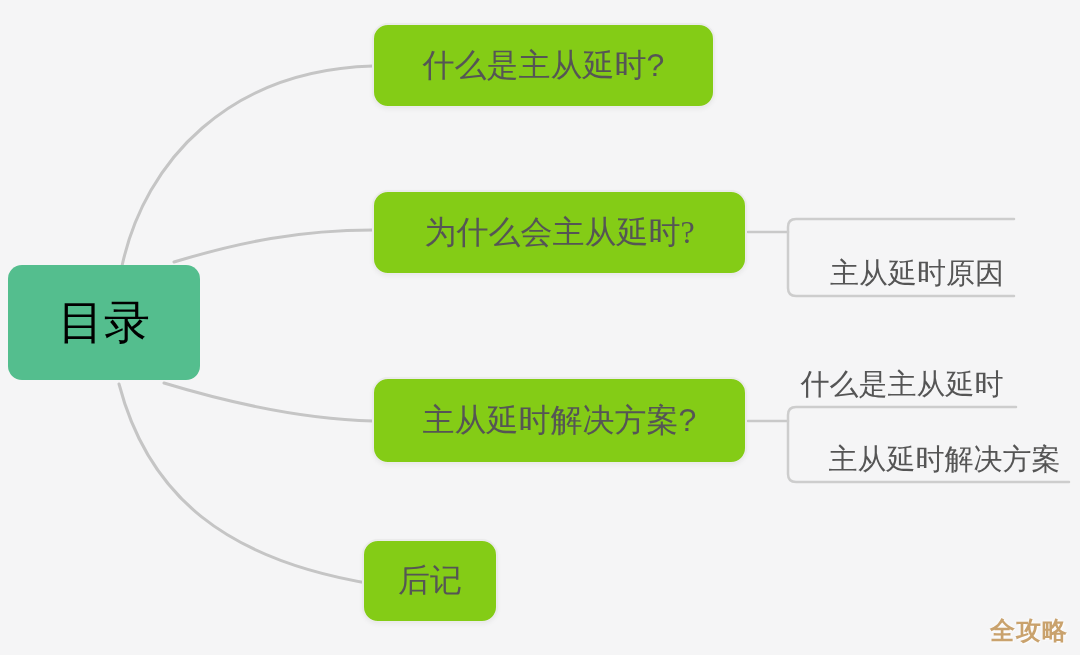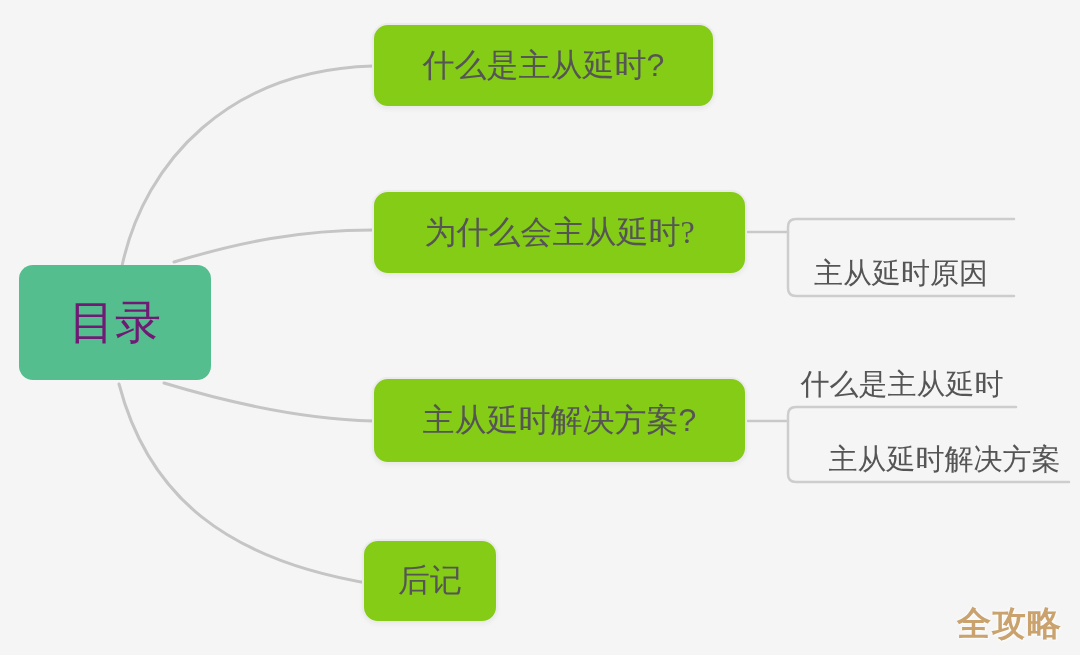--- a/index.html
+++ b/index.html
@@ -18,25 +18,25 @@
   }
   .node {
     position: absolute;
     display: flex;
     align-items: center;
     justify-content: center;
     box-sizing: border-box;
     white-space: nowrap;
   }
   .root-node {
-    left: 19px; top: 265px;
+    left: 8px; top: 265px;
     width: 192px; height: 115px;
     background: #54be8e;
     border-radius: 14px;
-    color: #701a75;
+    color: #000000;
     font-size: 46px;
     font-weight: 500;
   }
   .branch-node {
     background: #84cc16;
     border: 2px solid #ebebeb;
     border-radius: 16px;
     box-shadow: 0 2px 4px rgba(0,0,0,0.04);
     color: #555555;
     font-size: 32px;
@@ -47,27 +47,27 @@
   .bn-3 { left: 362px; top: 539px; width: 136px; height: 84px; }
   .child-label {
     position: absolute;
     color: #555555;
     font-size: 29px;
     line-height: 38px;
     text-align: center;
     white-space: nowrap;
   }
   .cl-1-0 { left: 788px; top: 177px; width: 226px; }
-  .cl-1-1 { left: 788px; top: 254px; width: 226px; }
+  .cl-1-1 { left: 788px; top: 254px; width: 226px; padding-left: 16px; }
   .cl-2-0 { left: 788px; top: 365px; width: 228px; }
   .cl-2-1 { left: 776px; top: 440px; width: 281px; padding-left: 28px; }
   .watermark {
     position: absolute;
-    right: 18px; bottom: 8px;
-    font-size: 34px;
+    right: 12px; bottom: 8px;
+    font-size: 25px;
     font-weight: bold;
     color: #c9a26d;
     text-shadow: 0 0 2px rgba(255,255,255,0.95), 0 0 4px rgba(255,255,255,0.85), 1px 1px 0 rgba(255,255,255,0.7);
     letter-spacing: 1px;
   }
 </style>
 </head>
 <body>
 
 <div class="stage">

